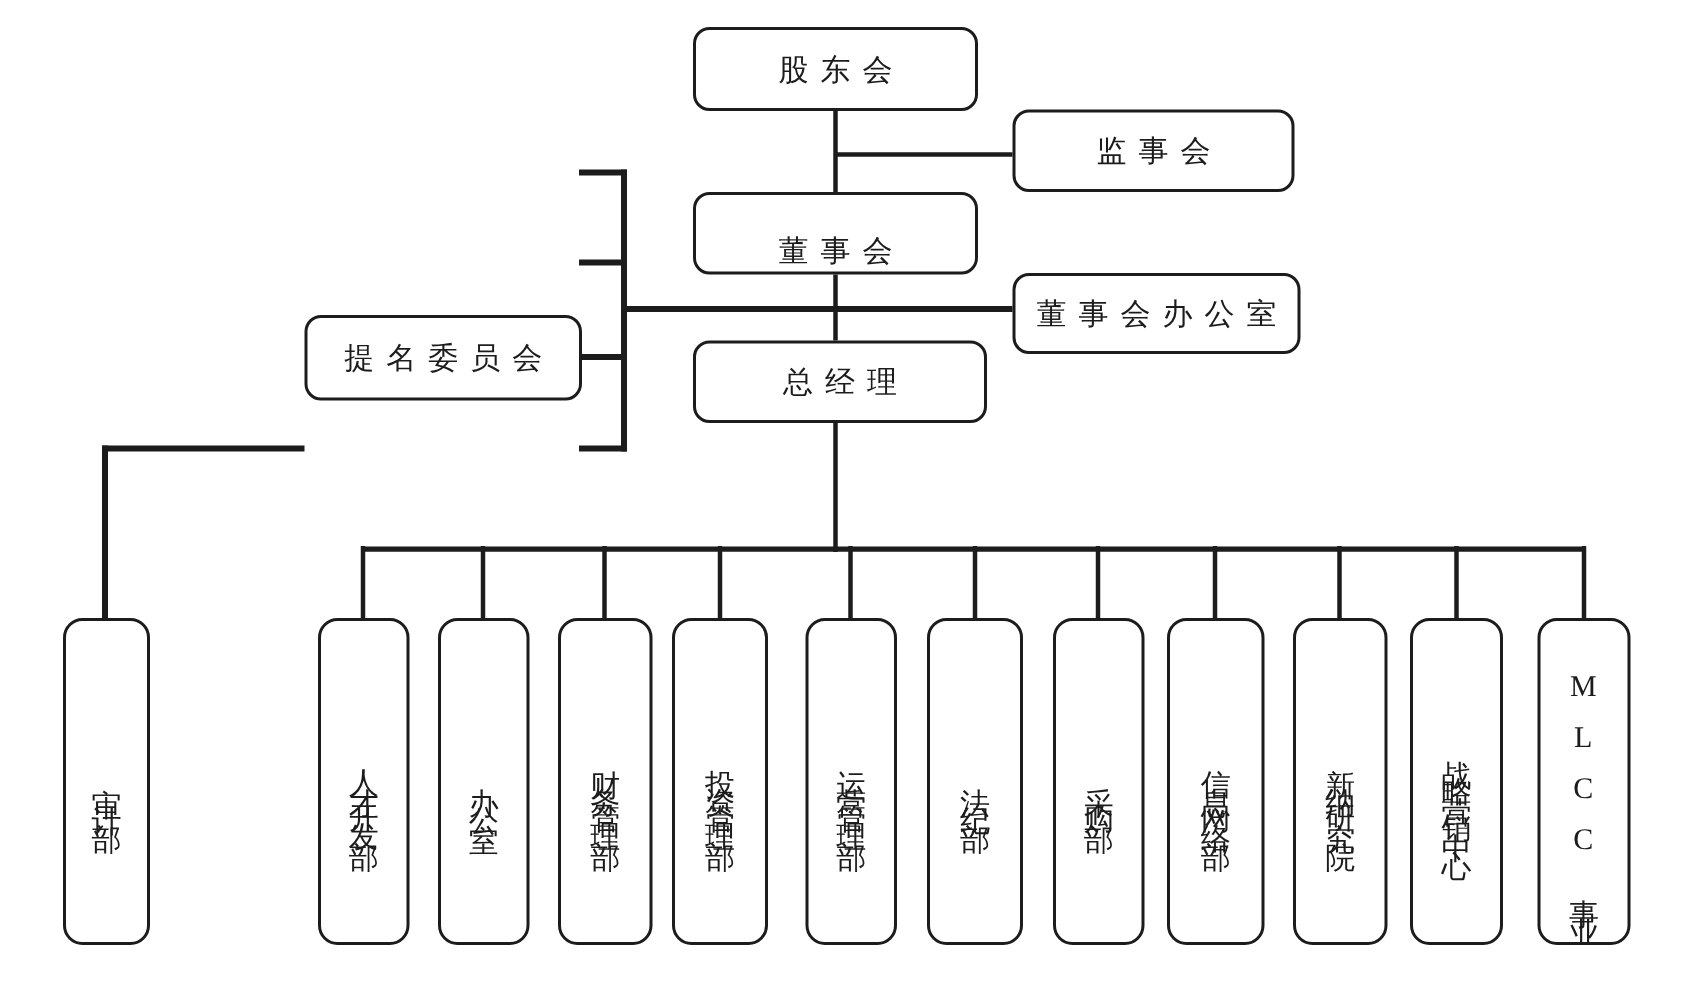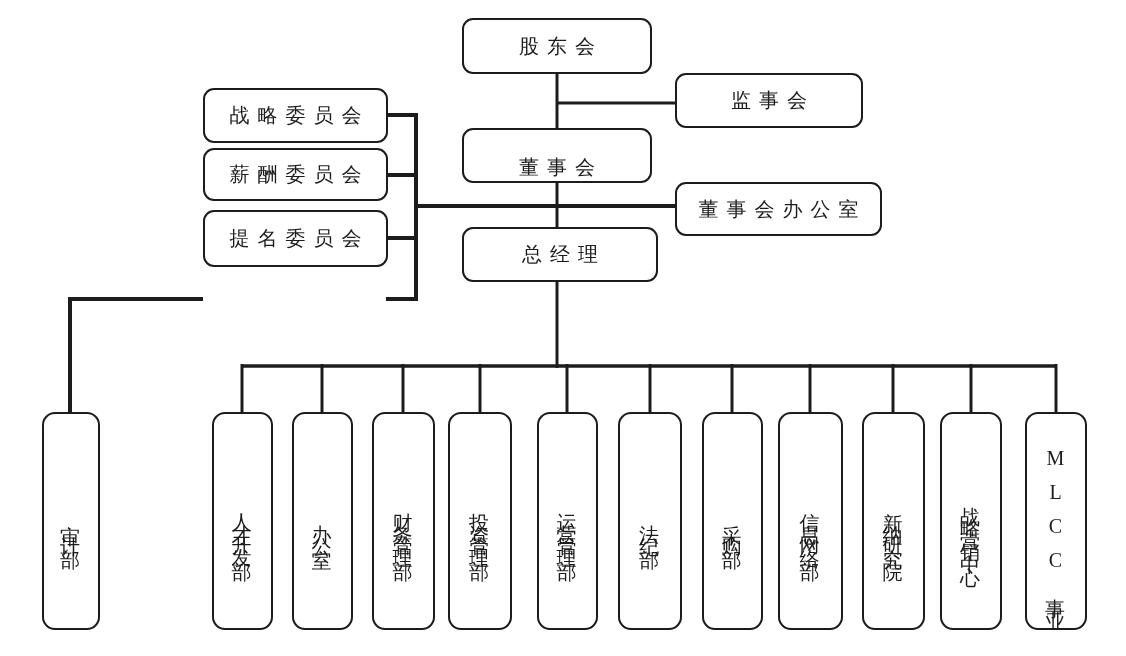--- a/index.html
+++ b/index.html
@@ -99,33 +99,27 @@
 
   <div class="node h" style="left:462px; top:18px;  width:190px; height:56px;">
     <span class="lbl">股东会</span>
   </div>
   <div class="node h" style="left:675px; top:73px;  width:188px; height:55px;">
     <span class="lbl">监事会</span>
   </div>
   <div class="node h" style="left:462px; top:128px; width:190px; height:55px;align-items:flex-end;">
     <span class="lbl">董事会</span>
   </div>
-  <div class="node h" style="left:675px; top:182px; width:207px; height:54px;text-align:center;">
+  <div class="node h" style="left:675px; top:182px; width:192px; height:54px;text-align:center;">
     <span class="lbl">董事会办公室</span>
   </div>
   <div class="node h" style="left:462px; top:227px; width:196px; height:55px;">
     <span class="lbl">总经理</span>
   </div>
 
-  <div class="node h" style="left:203px; top:88px;  width:185px; height:55px;">
-    <span class="lbl">战略委员会</span>
-  </div>
-  <div class="node h" style="left:203px; top:148px; width:185px; height:53px;">
-    <span class="lbl">薪酬委员会</span>
-  </div>
   <div class="node h" style="left:203px; top:210px; width:185px; height:57px;">
     <span class="lbl">提名委员会</span>
   </div>
 
   <div class="node v" style="left:42px;   top:412px; width:58px; height:218px;">
     <span class="lbl">审计部</span>
   </div>
   <div class="node v" style="left:212px;  top:412px; width:61px; height:218px;">
     <span class="lbl">人才开发部</span>
   </div>

